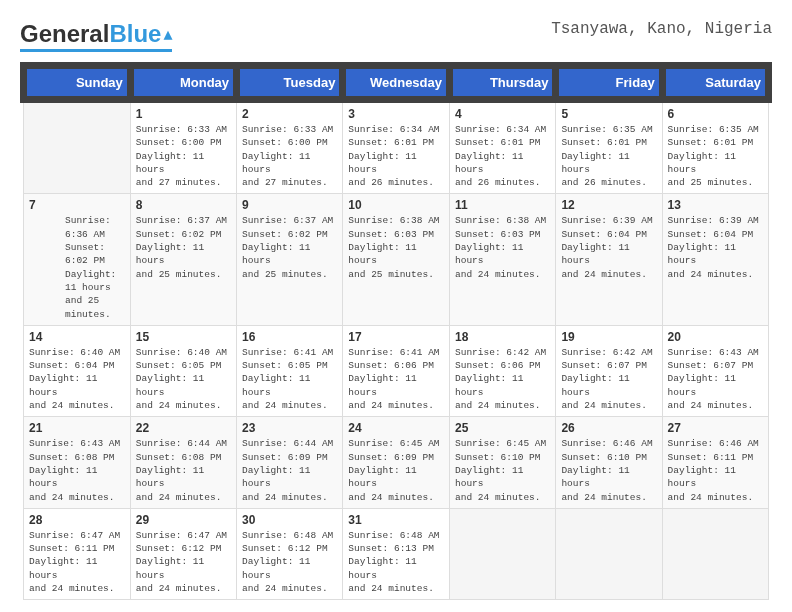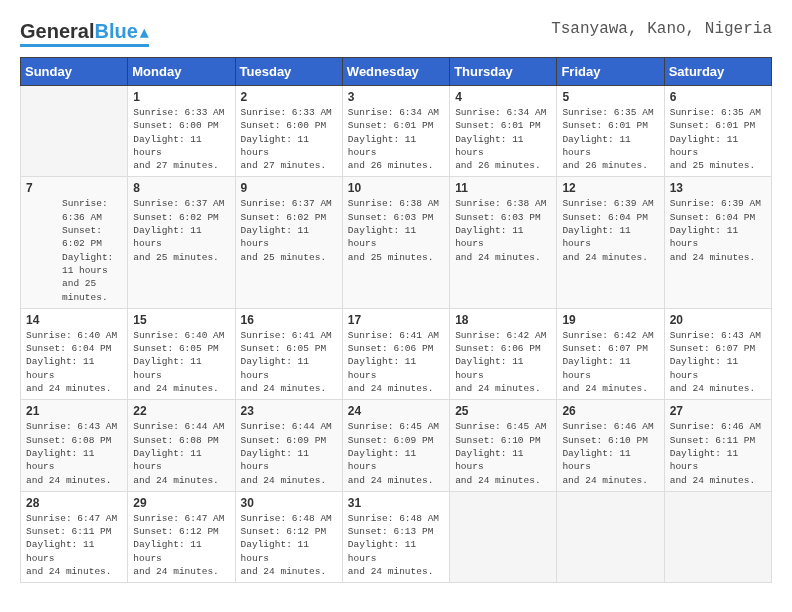--- a/index.html
+++ b/index.html
@@ -34,22 +34,22 @@
       width: 100%;
       border-collapse: collapse;
       border: 1px solid #ccc;
     }
     .calendar th {
       background: #3366cc;
       color: #fff;
       padding: 6px 4px;
       font-size: 13px;
       font-weight: bold;
-      text-align: left;
-      border: 1px solid #404040;
+      text-align: right;
+      border: 7px solid #404040;
     }
     .calendar td {
       vertical-align: top;
       padding: 4px 5px;
       border: 1px solid #ddd;
       width: 107px;
       min-height: 80px;
       font-size: 10px;
       color: #333;
       background: #fff;
@@ -79,21 +79,21 @@
     }
     .logo-text-block {
       display: flex;
       flex-direction: column;
     }
     .logo-top {
       display: flex;
       align-items: center;
     }
     .logo-word {
-      font-size: 20px;
+      font-size: 24px;
       font-weight: bold;
     }
     .logo-word.gen { color: #333; }
     .logo-word.blue { color: #3399dd; }
     .bird-icon {
       color: #3399dd;
       font-size: 18px;
       margin-left: 2px;
     }
     .underline-blue {

